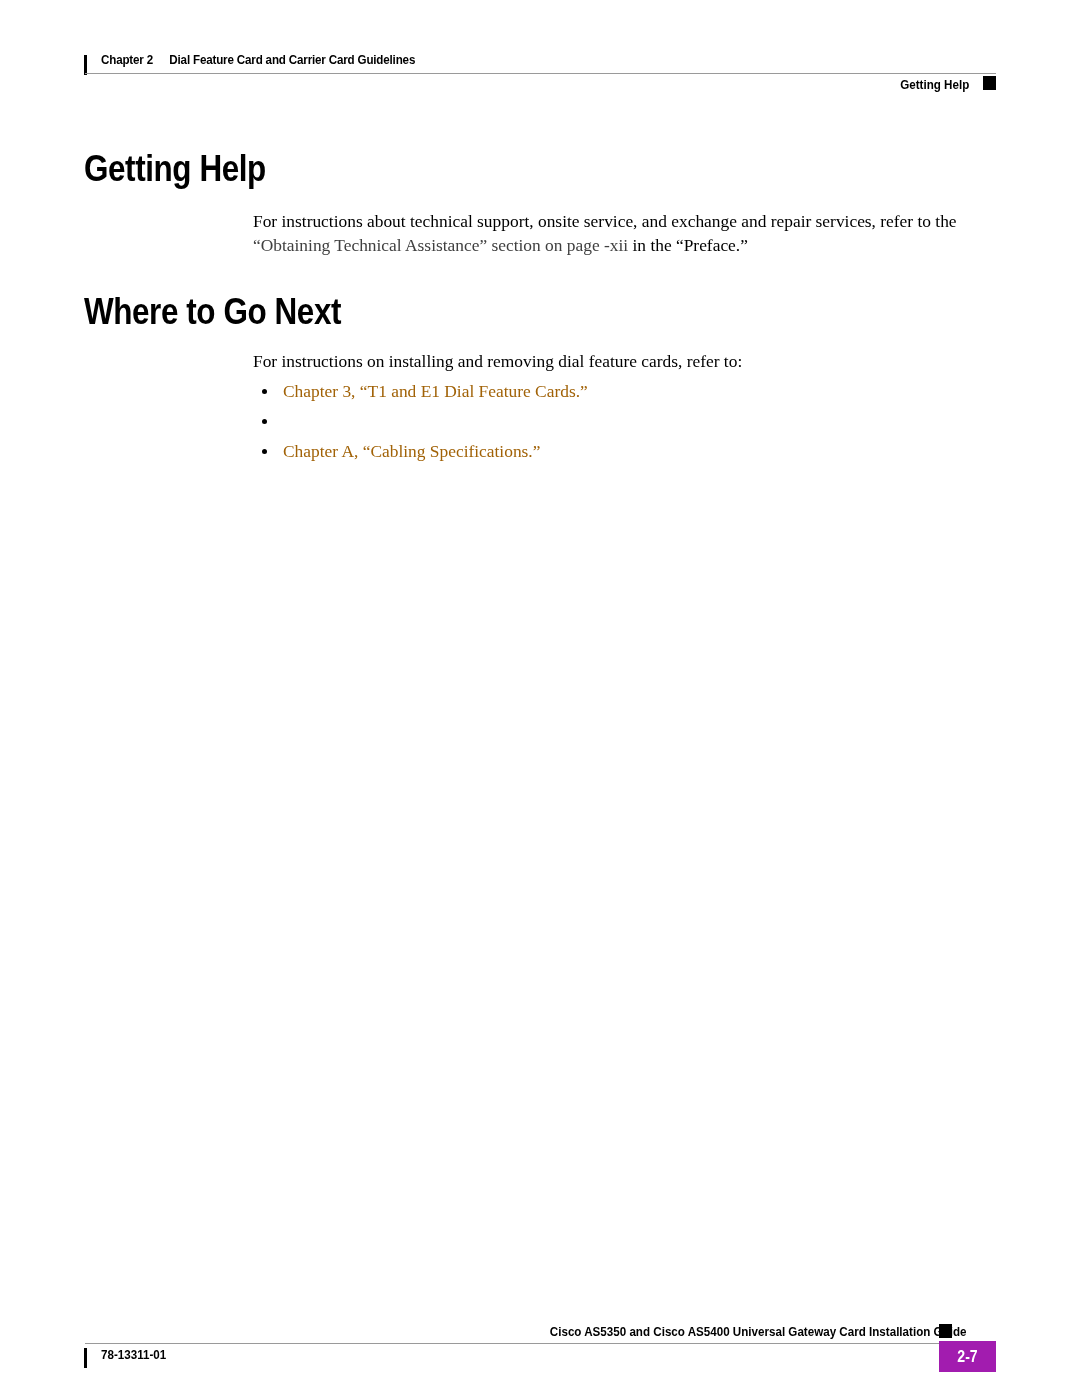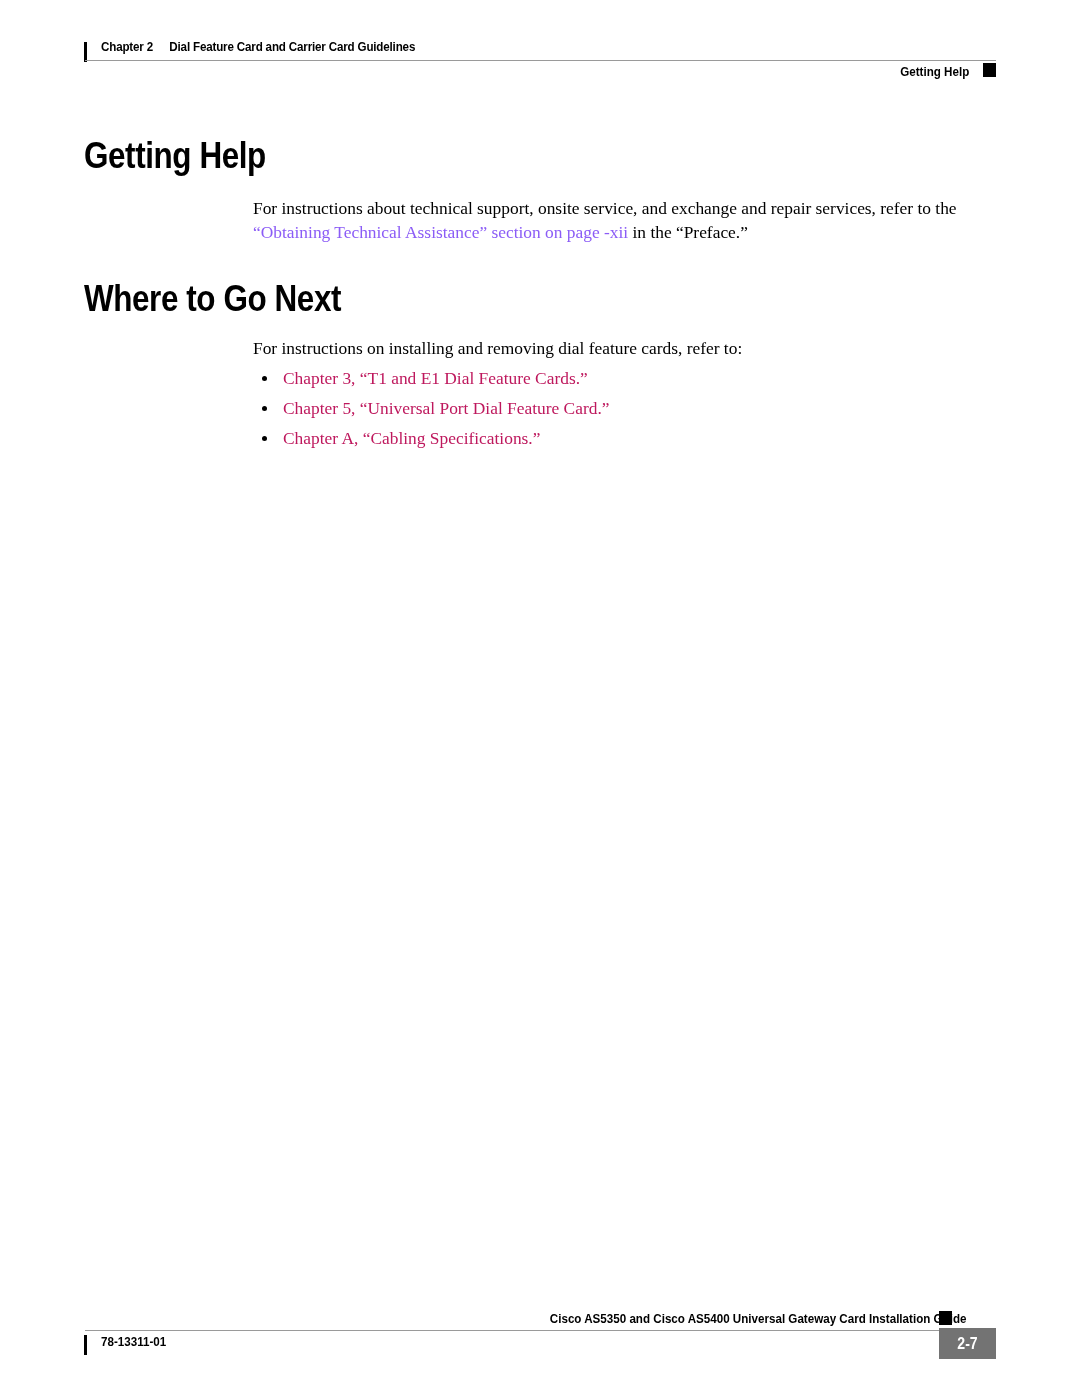--- a/index.html
+++ b/index.html
@@ -13,21 +13,21 @@
     height: 1397px;
     position: relative;
     font-family: "Liberation Serif", "DejaVu Serif", serif;
     color: #000000;
     overflow: hidden;
   }
 
   .page {
     position: absolute;
     left: 0;
-    top: 3px;
+    top: 16px;
     width: 1080px;
     height: 1201px;
   }
 
   
   .header {
     position: absolute;
     left: 84px;
     top: 36px;
     width: 912px;
@@ -121,21 +121,21 @@
     font-family: "Liberation Serif", "DejaVu Serif", serif;
     font-size: 17.4px;
     line-height: 24px;
     color: #000000;
     text-align: left;
   }
   p.para-help   { top: 193px; }
   p.para-instr  { top: 333px; }
 
   a.doclink {
-    color: #8b5cf6;
+    color: #404040;
     text-decoration: none;
   }
 
   ul.bullet-list {
     position: absolute;
     left: 253px;
     top: 363px;
     margin: 0;
     padding: 0;
     list-style: none;
@@ -153,21 +153,21 @@
   ul.bullet-list li .bullet-dot {
     position: absolute;
     left: 9px;
     top: 10px;
     width: 5px;
     height: 5px;
     border-radius: 50%;
     background: #000000;
   }
   ul.bullet-list li .item-text {
-    color: #be185d;
+    color: #a16207;
   }
 
   
   .footer {
     position: absolute;
     left: 84px;
     top: 1308px;
     width: 912px;
     height: 70px;
   }
@@ -218,21 +218,21 @@
     transform: scaleX(0.86);
     transform-origin: left top;
     color: #000000;
   }
   .footer-pagebox {
     position: absolute;
     left: 855px;
     top: 17px;
     width: 57px;
     height: 31px;
-    background: #737373;
+    background: #a21caf;
   }
   .footer-pagenum {
     position: absolute;
     left: 0;
     top: 0;
     width: 57px;
     height: 31px;
     line-height: 31px;
     text-align: center;
     color: #ffffff;
@@ -270,21 +270,20 @@
 
     <p class="body-text para-instr">For instructions on installing and removing dial feature cards, refer to:</p>
 
     <ul class="bullet-list">
       <li>
         <span class="bullet-dot"></span>
         <a class="item-text doclink" href="#">Chapter 3, “T1 and E1 Dial Feature Cards.”</a>
       </li>
       <li>
         <span class="bullet-dot"></span>
-        <a class="item-text doclink" href="#">Chapter 5, “Universal Port Dial Feature Card.”</a>
       </li>
       <li>
         <span class="bullet-dot"></span>
         <a class="item-text doclink" href="#">Chapter A, “Cabling Specifications.”</a>
       </li>
     </ul>
 
   </div>
 
   <div class="footer">

